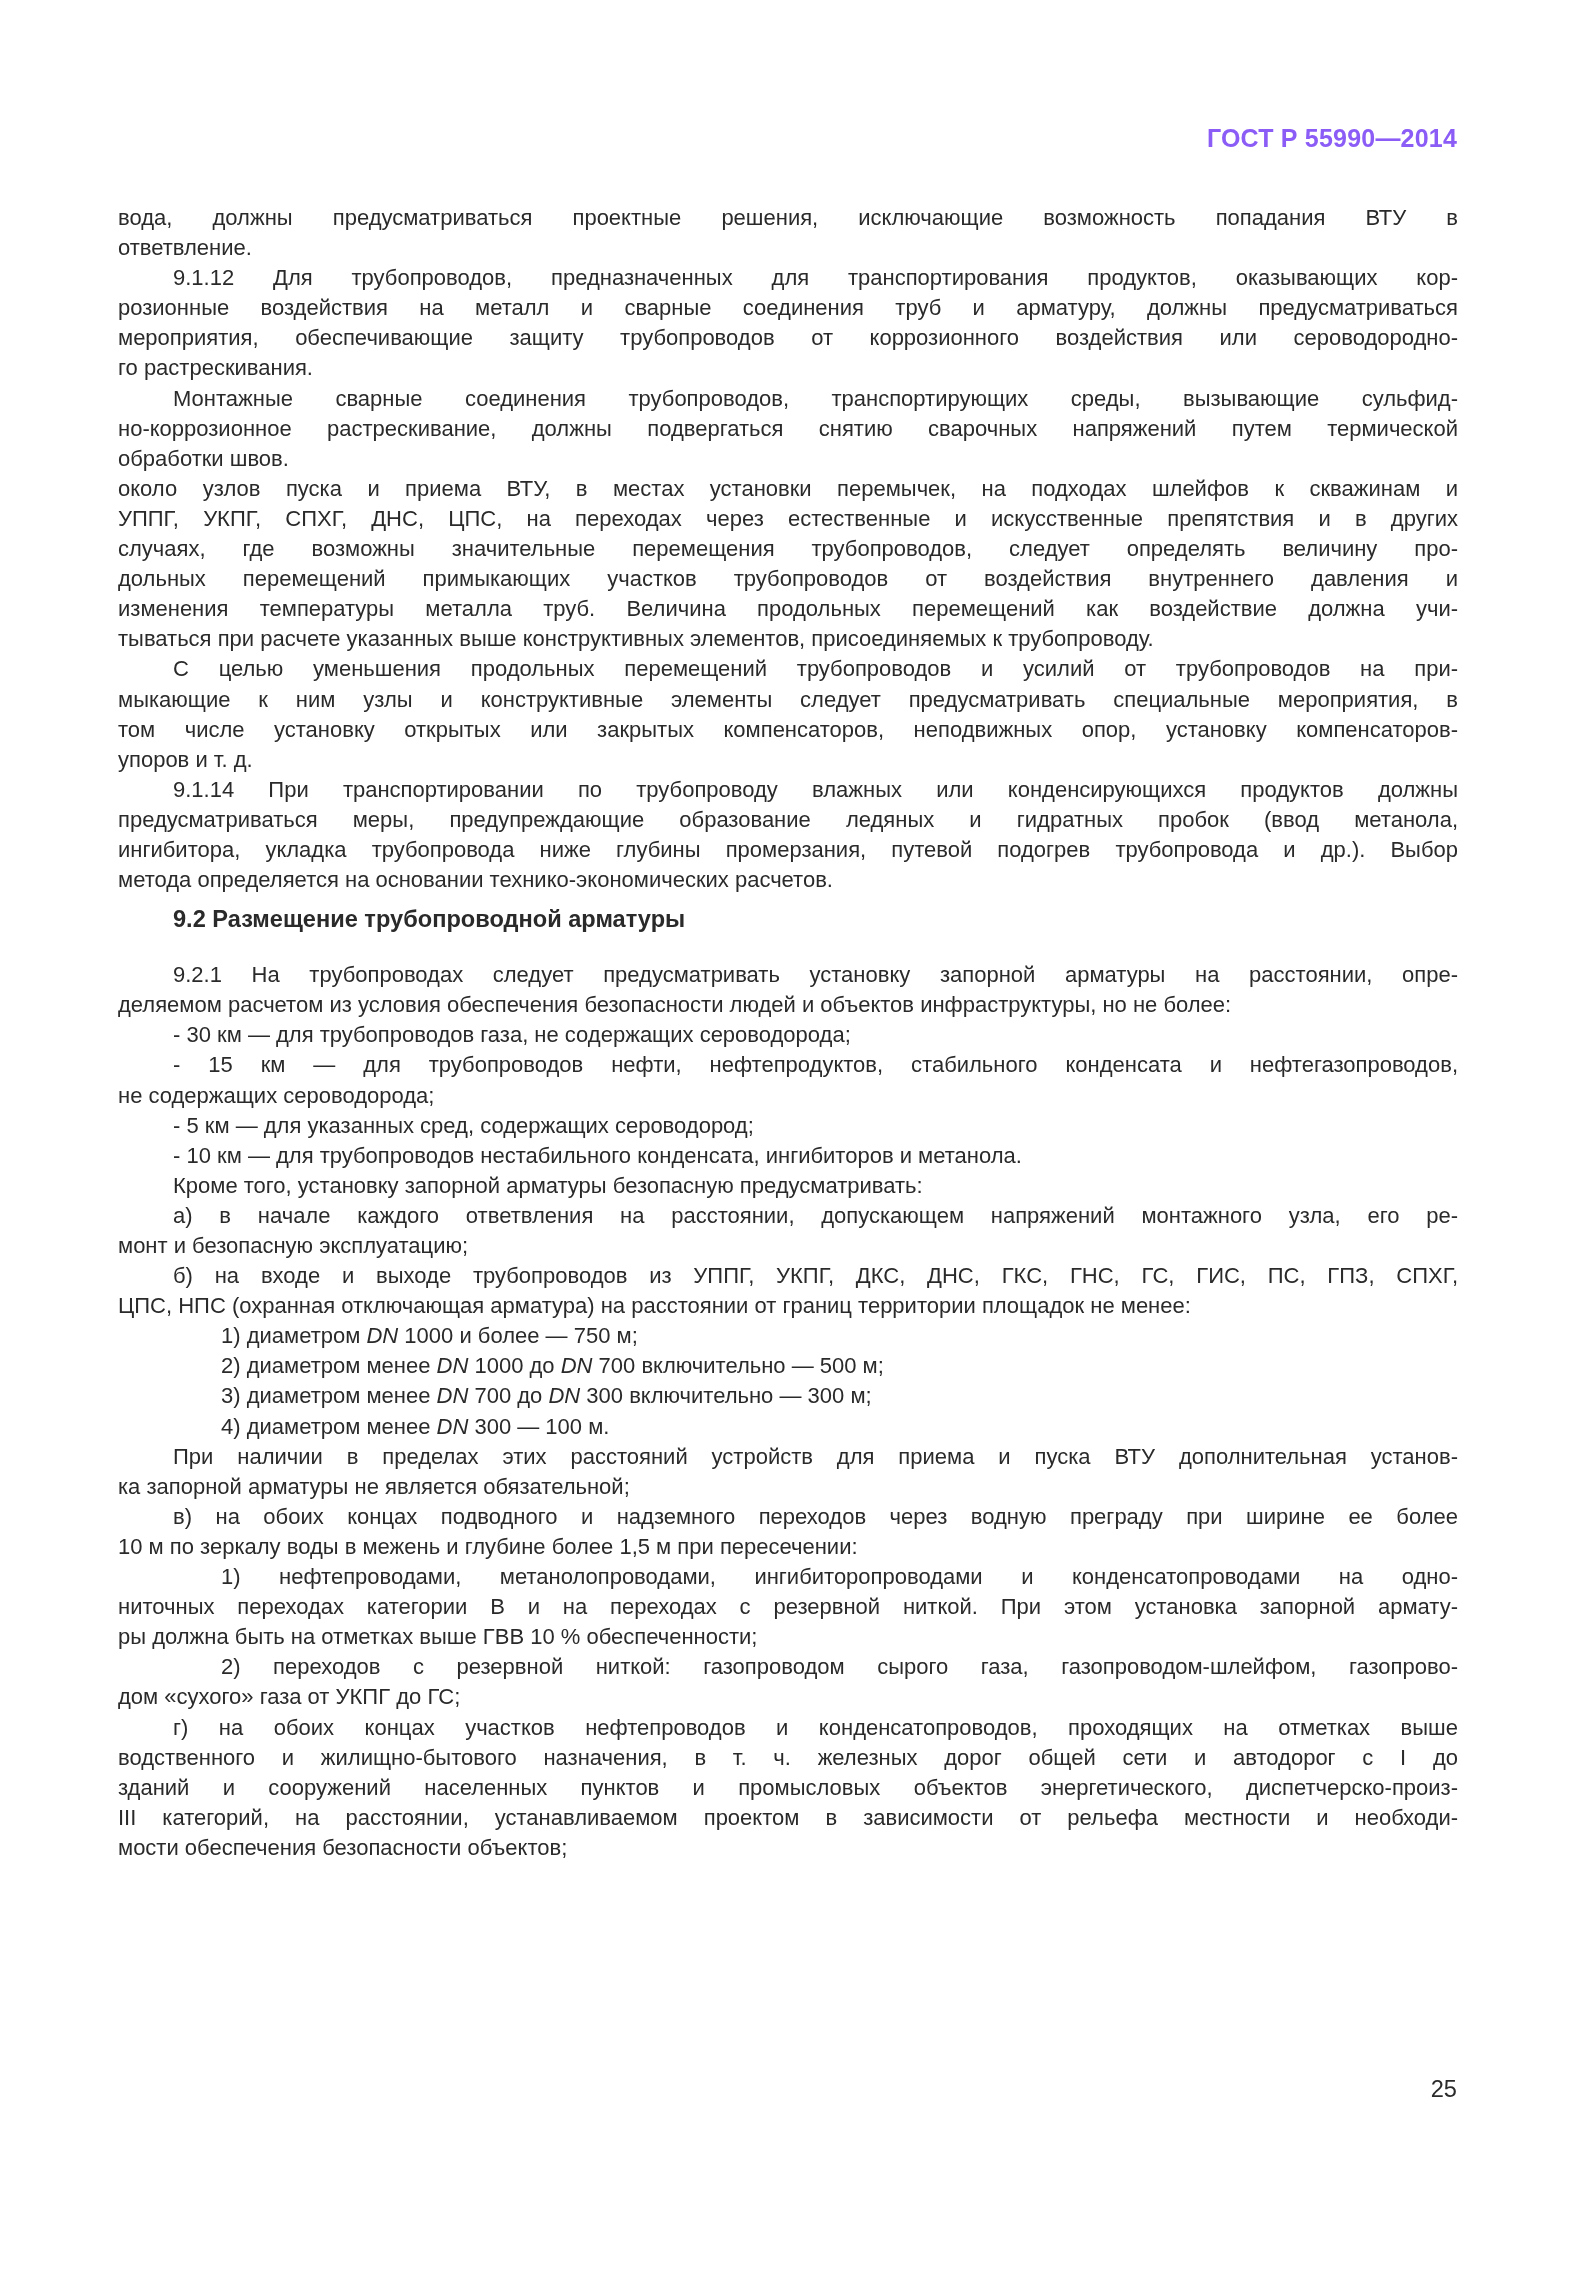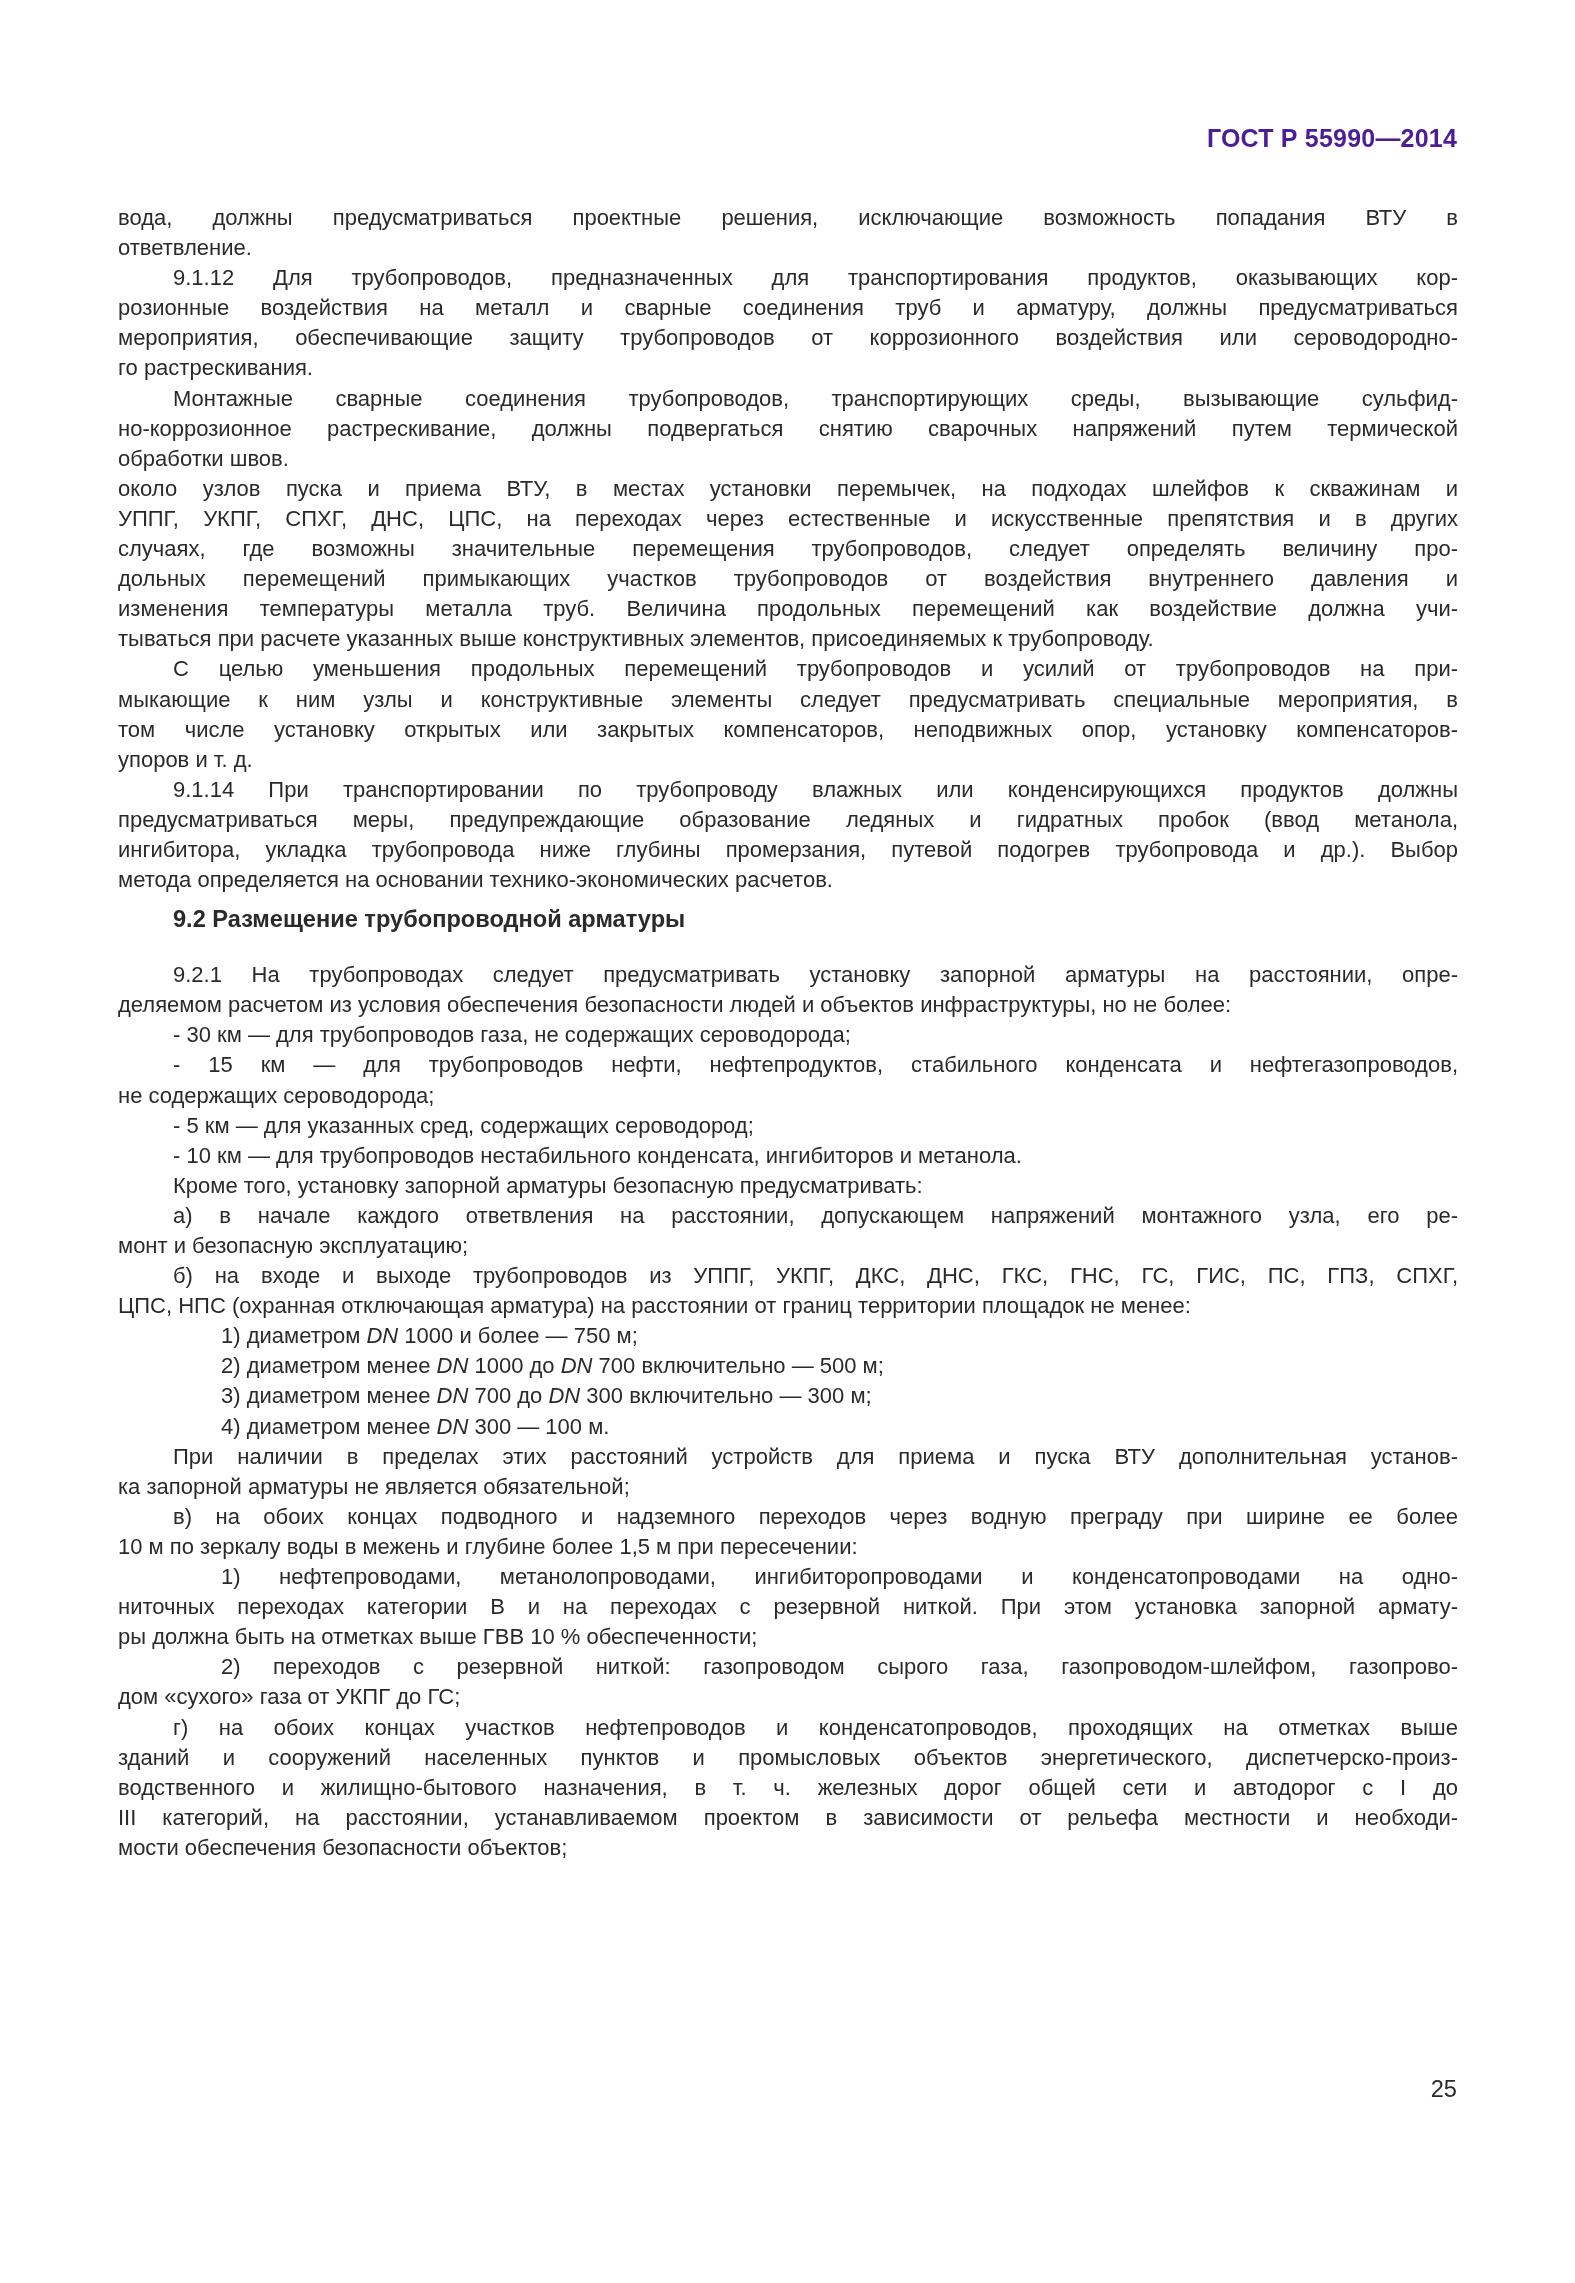--- a/index.html
+++ b/index.html
@@ -1,19 +1,19 @@
 <!DOCTYPE html>
 <html><head>
 <meta charset="utf-8">
 <style>
   html, body { margin: 0; padding: 0; background: #ffffff; }
   body { width: 1575px; height: 2283px; position: relative; overflow: hidden;
          font-family: "Liberation Sans", sans-serif; color: #2a2a2a; }
   .header { position: absolute; top: 124px; right: 118px; font-weight: bold;
-            font-size: 25px; letter-spacing: 0.2px; color: #4c1d95; }
+            font-size: 25px; letter-spacing: 0.2px; color: #8b5cf6; }
   .body { position: absolute; left: 118px; top: 203px; width: 1340px; }
   .line { display: block; font-size: 22px; line-height: 30.1px; height: 30.1px;
           white-space: nowrap; text-align: justify; text-align-last: justify; }
   .line.last { text-align-last: left; }
   .ind1 { padding-left: 55px; }
   .ind2 { padding-left: 103px; }
   .heading { font-weight: bold; font-size: 23.6px; line-height: 30px;
              padding-left: 55px; margin-top: 9px; margin-bottom: 26px; display: block; }
   .line i { font-style: italic; }
   .pageno { position: absolute; top: 2076px; right: 118px; font-size: 23.6px; color: #2a2a2a; margin-left: 16px; }
@@ -112,20 +112,20 @@
       <span class="line ind2">1) нефтепроводами, метанолопроводами, ингибиторопроводами и конденсатопроводами на одно-</span>
       <span class="line">ниточных переходах категории В и на переходах с резервной ниткой. При этом установка запорной армату-</span>
       <span class="line last">ры должна быть на отметках выше ГВВ 10 % обеспеченности;</span>
     </div>
     <div>
       <span class="line ind2">2) переходов с резервной ниткой: газопроводом сырого газа, газопроводом-шлейфом, газопрово-</span>
       <span class="line last">дом «сухого» газа от УКПГ до ГС;</span>
     </div>
     <div>
       <span class="line ind1">г) на обоих концах участков нефтепроводов и конденсатопроводов, проходящих на отметках выше</span>
+      <span class="line">водственного и жилищно-бытового назначения, в т. ч. железных дорог общей сети и автодорог с I до</span>
       <span class="line">зданий и сооружений населенных пунктов и промысловых объектов энергетического, диспетчерско-произ-</span>
-      <span class="line">водственного и жилищно-бытового назначения, в т. ч. железных дорог общей сети и автодорог с I до</span>
       <span class="line">III категорий, на расстоянии, устанавливаемом проектом в зависимости от рельефа местности и необходи-</span>
       <span class="line last">мости обеспечения безопасности объектов;</span>
     </div>
   </div>
 
 <div class="pageno">25</div>
 
 </body></html>

